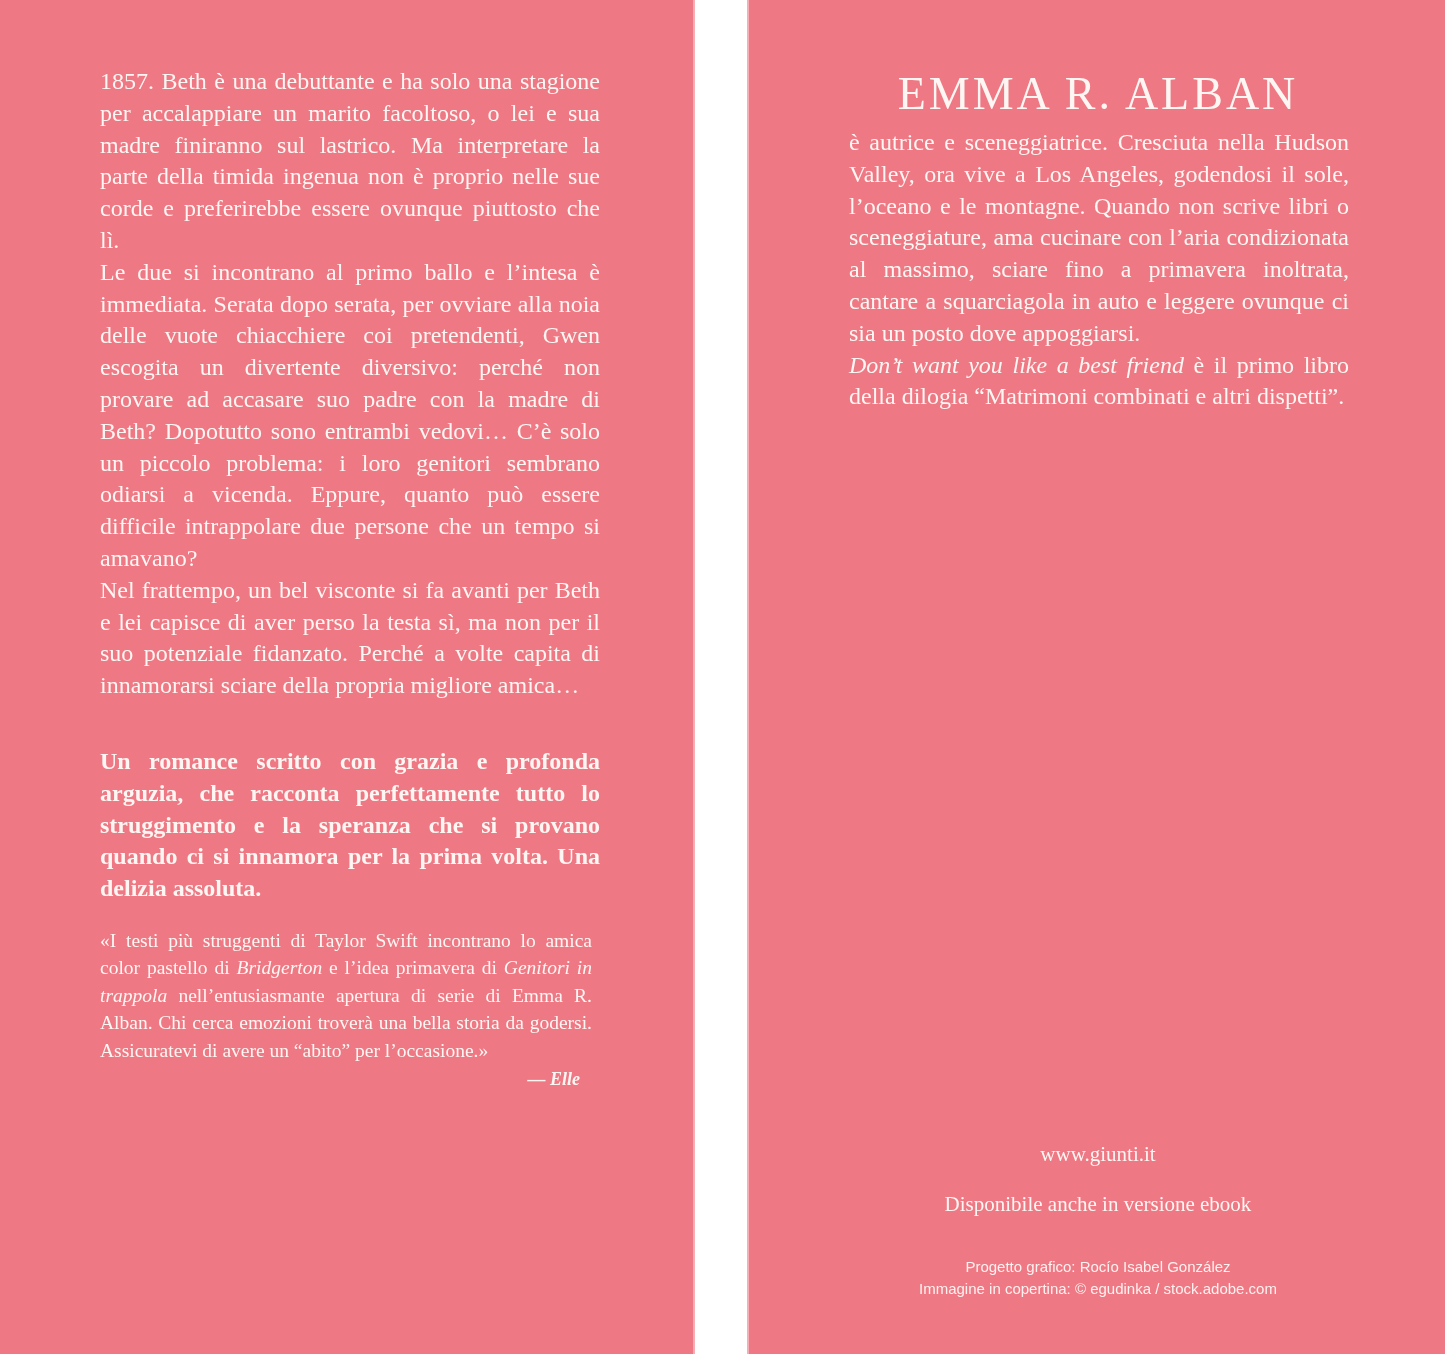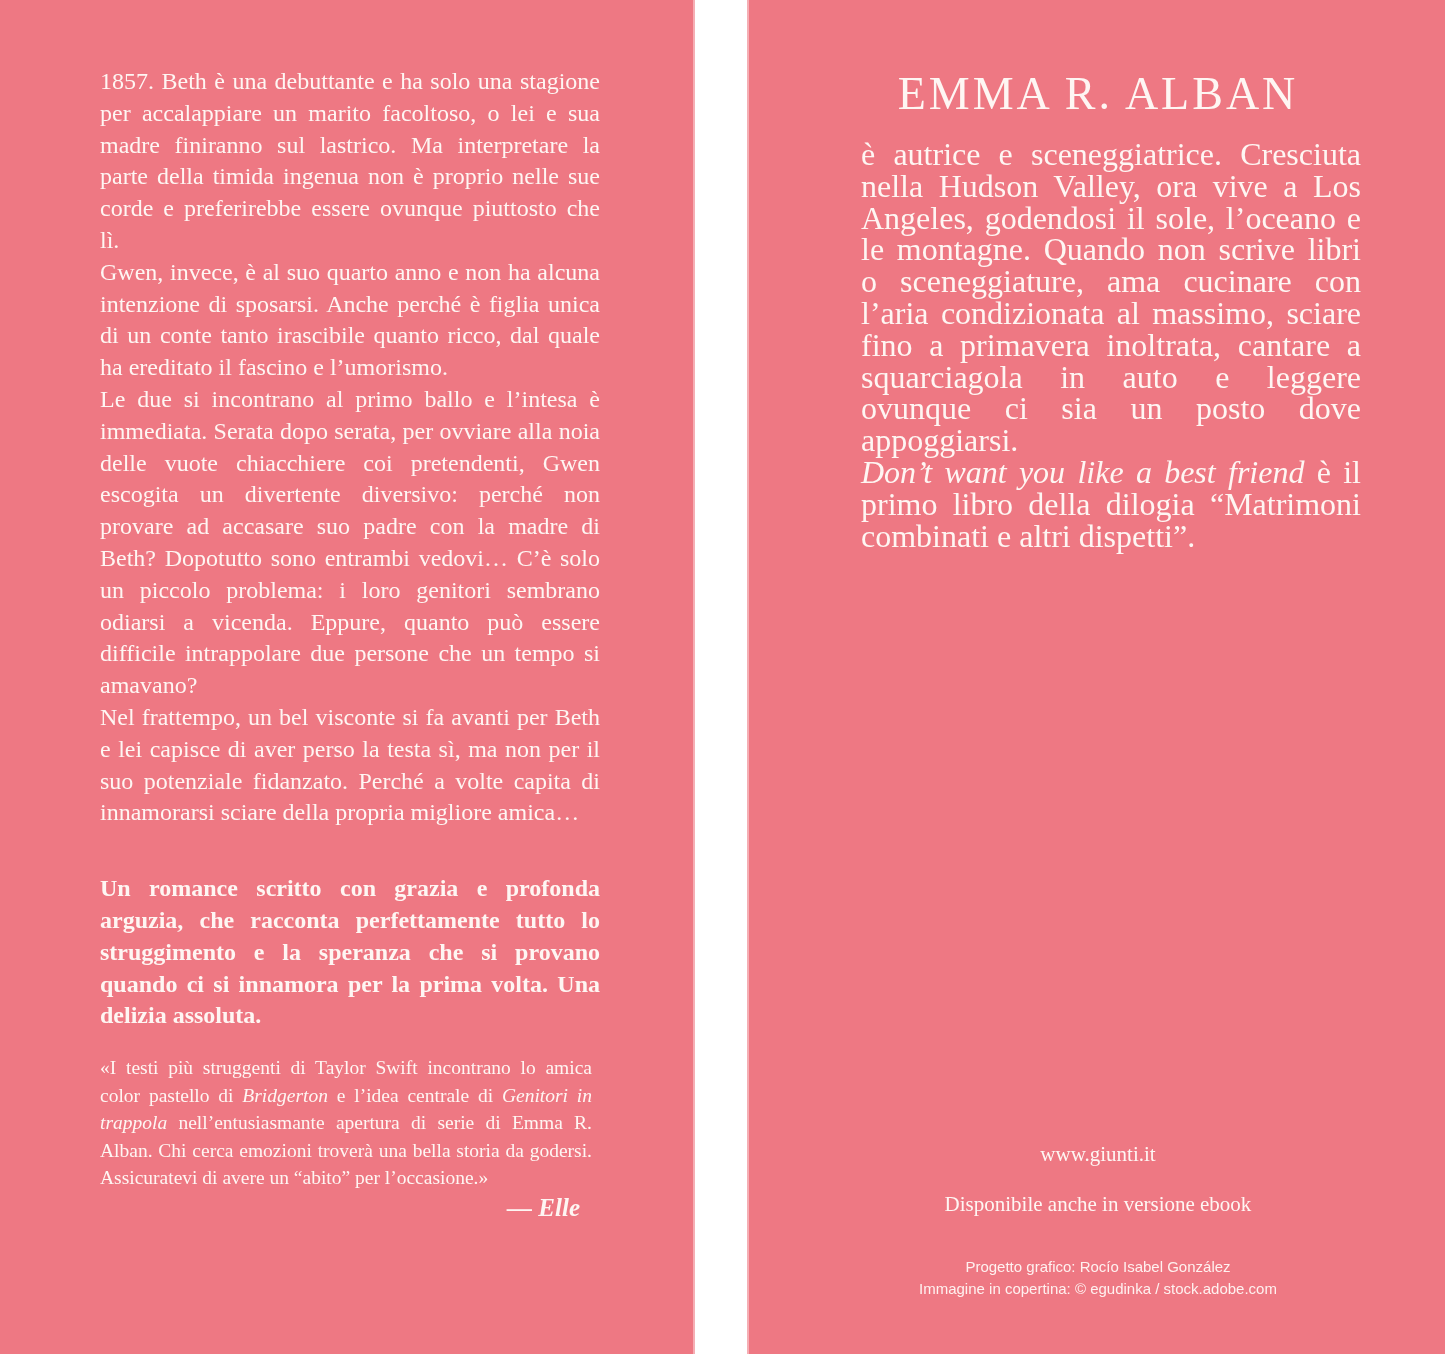--- a/index.html
+++ b/index.html
@@ -45,43 +45,43 @@
     font-size: 19.5px;
     line-height: 27.5px;
     width: 492px;
   }
   .attribution {
     width: 480px;
     margin-top: 2px;
     text-align: right;
     font-style: italic;
     font-weight: bold;
-    font-size: 25px;
+    font-size: 18px;
     line-height: 27.5px;
   }
 
   
   .author-name {
     position: absolute;
     top: 70px;
     left: 0;
     width: 100%;
     text-align: center;
     font-size: 46px;
     line-height: 48px;
     letter-spacing: 3px;
     white-space: nowrap;
   }
   .bio {
     position: absolute;
     top: 127px;
     left: 100px;
     width: 500px;
-    margin: 12px;
-    font-size: 32px;
+    margin: 0;
+    font-size: 24px;
     line-height: 31.8px;
     text-align: justify;
     text-justify: inter-word;
   }
   .website {
     position: absolute;
     top: 1142px;
     left: 0;
     width: 100%;
     text-align: center;
@@ -108,27 +108,26 @@
   }
 </style>
 </head>
 <body>
 
 <div class="canvas">
 
   <div class="flap flap-left">
     <div class="left-content">
       <p>1857. Beth è una debuttante e ha solo una stagione per accalappiare un marito facoltoso, o lei e sua madre finiranno sul lastrico. Ma interpretare la parte della timida ingenua non è proprio nelle sue corde e preferirebbe essere ovunque piuttosto che lì.</p>
-      <p>Gwen, invece, è al suo quarto anno e non ha alcuna intenzione di sposarsi. Anche perché è figlia unica di un conte tanto irascibile quanto ricco, dal quale ha ereditato il fascino e l’umorismo.</p>
       <p>Le due si incontrano al primo ballo e l’intesa è immediata. Serata dopo serata, per ovviare alla noia delle vuote chiacchiere coi pretendenti, Gwen escogita un divertente diversivo: perché non provare ad accasare suo padre con la madre di Beth? Dopotutto sono entrambi vedovi… C’è solo un piccolo problema: i loro genitori sembrano odiarsi a vicenda. Eppure, quanto può essere difficile intrappolare due persone che un tempo si amavano?</p>
       <p>Nel frattempo, un bel visconte si fa avanti per Beth e lei capisce di aver perso la testa sì, ma non per il suo potenziale fidanzato. Perché a volte capita di innamorarsi sciare della propria migliore amica…</p>
 
       <p class="highlight">Un romance scritto con grazia e profonda arguzia, che racconta perfettamente tutto lo struggimento e la speranza che si provano quando ci si innamora per la prima volta. Una delizia assoluta.</p>
 
-      <p class="quote"><span>«I testi più struggenti di Taylor Swift incontrano lo amica color pastello di </span><i>Bridgerton</i><span> e l’idea centrale di </span><i>Genitori in trappola</i><span> nell’entusiasmante apertura di serie di Emma R. Alban. Chi cerca emozioni troverà una bella storia da godersi. Assicuratevi di avere un “abito” per l’occasione.»</span></p>
+      <p class="quote"><span>«I testi più struggenti di Taylor Swift incontrano lo amica color pastello di </span><i>Bridgerton</i><span> e l’idea primavera di </span><i>Genitori in trappola</i><span> nell’entusiasmante apertura di serie di Emma R. Alban. Chi cerca emozioni troverà una bella storia da godersi. Assicuratevi di avere un “abito” per l’occasione.»</span></p>
 
       <div class="attribution">— Elle</div>
     </div>
   </div>
 
   <div class="flap flap-right">
     <div class="author-name">EMMA R. ALBAN</div>
 
     <p class="bio"><span>è autrice e sceneggiatrice. Cresciuta nella Hudson Valley, ora vive a Los Angeles, godendosi il sole, l’oceano e le montagne. Quando non scrive libri o sceneggiature, ama cucinare con l’aria condizionata al massimo, sciare fino a primavera inoltrata, cantare a squarciagola in auto e leggere ovunque ci sia un posto dove appoggiarsi.</span><br><i>Don’t want you like a best friend</i><span> è il primo libro della dilogia “Matrimoni combinati e altri dispetti”.</span></p>
 

